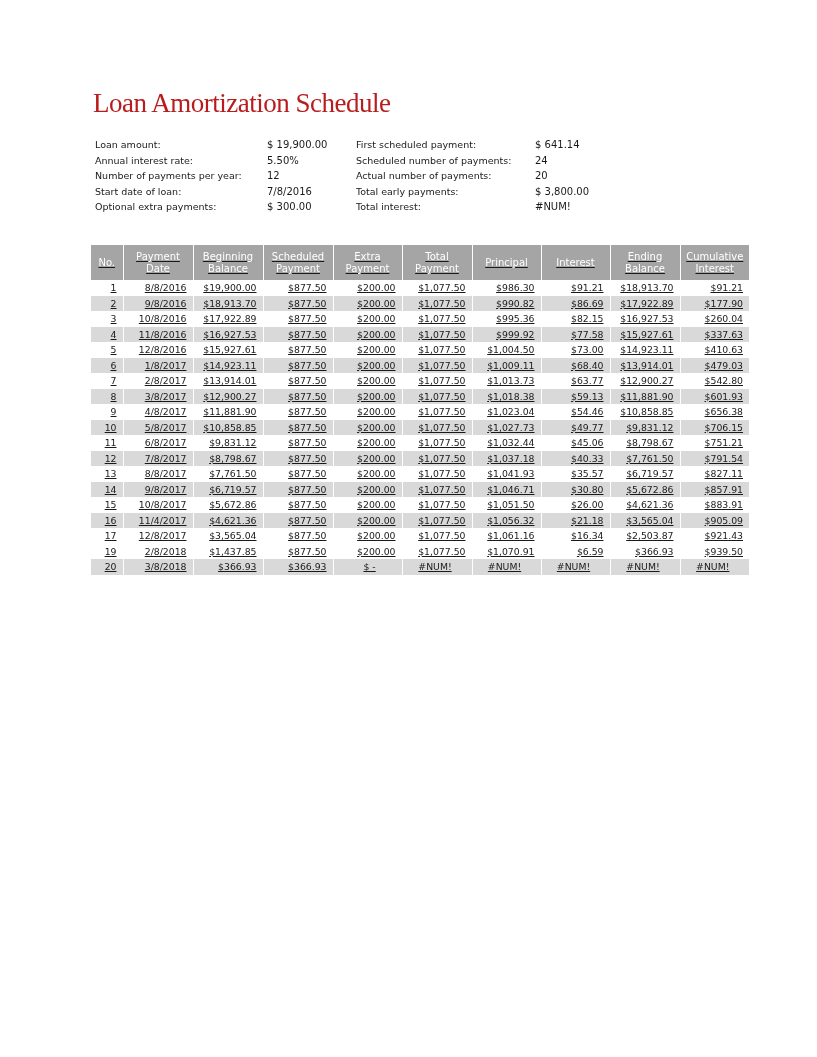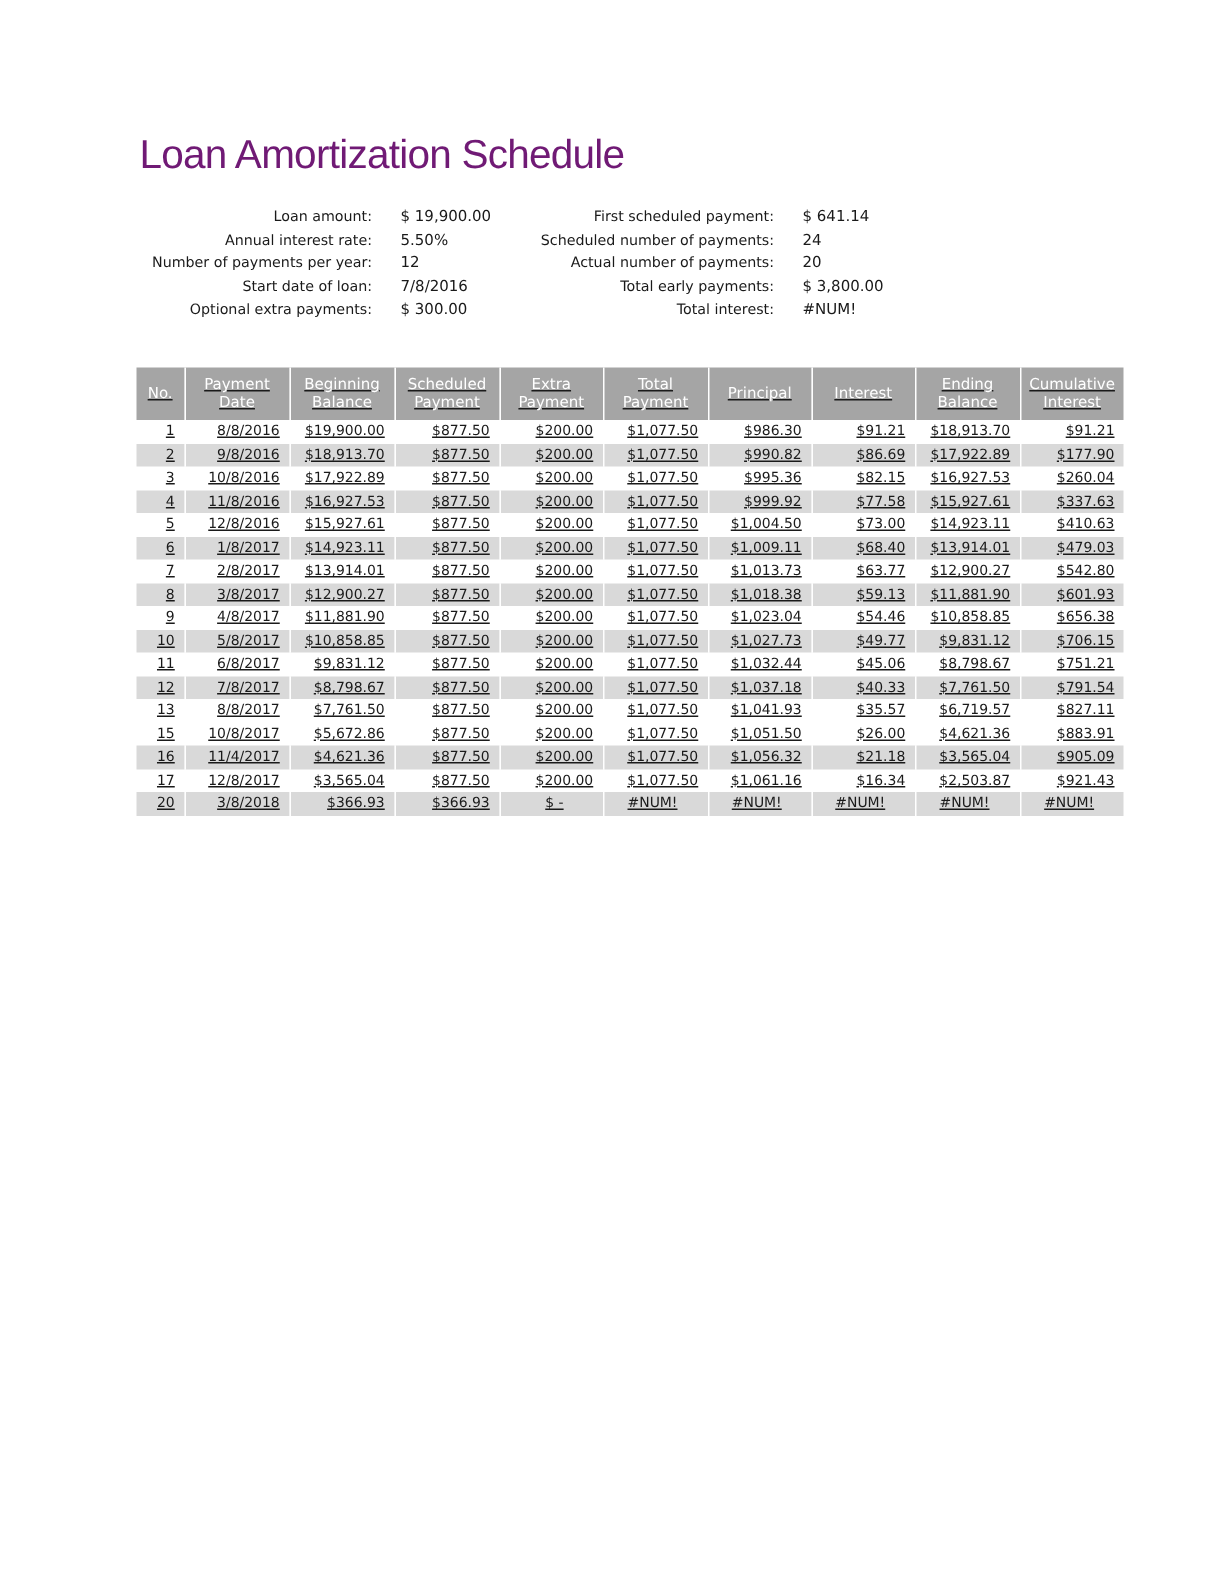--- a/index.html
+++ b/index.html
@@ -1,20 +1,20 @@
 <!DOCTYPE html>
 <html><head>
 <meta charset="utf-8">
 <style>
   html, body { margin:0; padding:0; background:#ffffff; }
   body { width:817px; height:1057px; position:relative; font-family:"DejaVu Sans", sans-serif; color:#1a1a1a; overflow:hidden; }
-  .title { position:absolute; left:93px; top:88px; font-size:27px; color:#701a75; font-family:Liberation Sans, sans-serif; letter-spacing:-0.5px; white-space:nowrap; }
+  .title { position:absolute; left:93px; top:88px; font-size:27px; color:#b91c1c; font-family:Liberation Serif, serif; letter-spacing:-0.5px; white-space:nowrap; }
   .summary { position:absolute; top:137px; font-size:9.5px; }
   .summary .row { height:15.6px; line-height:15.6px; display:flex; white-space:nowrap; }
-  .summary .lbl { text-align:right; }
+  .summary .lbl { text-align:left; }
   .summary .val { padding-left:19px; font-size:10px; }
   .sum-left { left:95px; }
   .sum-left .lbl { width:153px; }
   .sum-right { left:356px; }
   .sum-right .lbl { width:160px; }
   table.sched { position:absolute; left:91px; top:245px; border-collapse:collapse; font-size:9.3px; table-layout:fixed;text-decoration:underline; }
   table.sched th { background:#a5a5a5; color:#ffffff; font-weight:normal; font-size:10px; line-height:11.5px; height:35px; padding:0 2px; text-align:center; border-right:1px solid #ffffff; }
   table.sched th:last-child { border-right:none;text-align:center; }
   table.sched td { height:15.5px; padding:0 6px 0 2px; text-align:right; border-right:1px solid #ffffff; white-space:nowrap; }
   table.sched td:last-child { border-right:none; }
@@ -276,20 +276,32 @@
         <td>8/8/2017</td>
         <td>$7,761.50</td>
         <td>$877.50</td>
         <td>$200.00</td>
         <td>$1,077.50</td>
         <td>$1,041.93</td>
         <td>$35.57</td>
         <td>$6,719.57</td>
         <td>$827.11</td>
       </tr>
+      <tr class="alt">
+        <td>14</td>
+        <td>9/8/2017</td>
+        <td>$6,719.57</td>
+        <td>$877.50</td>
+        <td>$200.00</td>
+        <td>$1,077.50</td>
+        <td>$1,046.71</td>
+        <td>$30.80</td>
+        <td>$5,672.86</td>
+        <td>$857.91</td>
+      </tr>
       <tr>
         <td>15</td>
         <td>10/8/2017</td>
         <td>$5,672.86</td>
         <td>$877.50</td>
         <td>$200.00</td>
         <td>$1,077.50</td>
         <td>$1,051.50</td>
         <td>$26.00</td>
         <td>$4,621.36</td>
@@ -311,20 +323,32 @@
         <td>17</td>
         <td>12/8/2017</td>
         <td>$3,565.04</td>
         <td>$877.50</td>
         <td>$200.00</td>
         <td>$1,077.50</td>
         <td>$1,061.16</td>
         <td>$16.34</td>
         <td>$2,503.87</td>
         <td>$921.43</td>
+      </tr>
+      <tr>
+        <td>19</td>
+        <td>2/8/2018</td>
+        <td>$1,437.85</td>
+        <td>$877.50</td>
+        <td>$200.00</td>
+        <td>$1,077.50</td>
+        <td>$1,070.91</td>
+        <td>$6.59</td>
+        <td>$366.93</td>
+        <td>$939.50</td>
       </tr>
       <tr class="alt">
         <td>20</td>
         <td>3/8/2018</td>
         <td>$366.93</td>
         <td>$366.93</td>
         <td class="dash">$ -</td>
         <td class="c">#NUM!</td>
         <td class="c">#NUM!</td>
         <td class="c">#NUM!</td>

